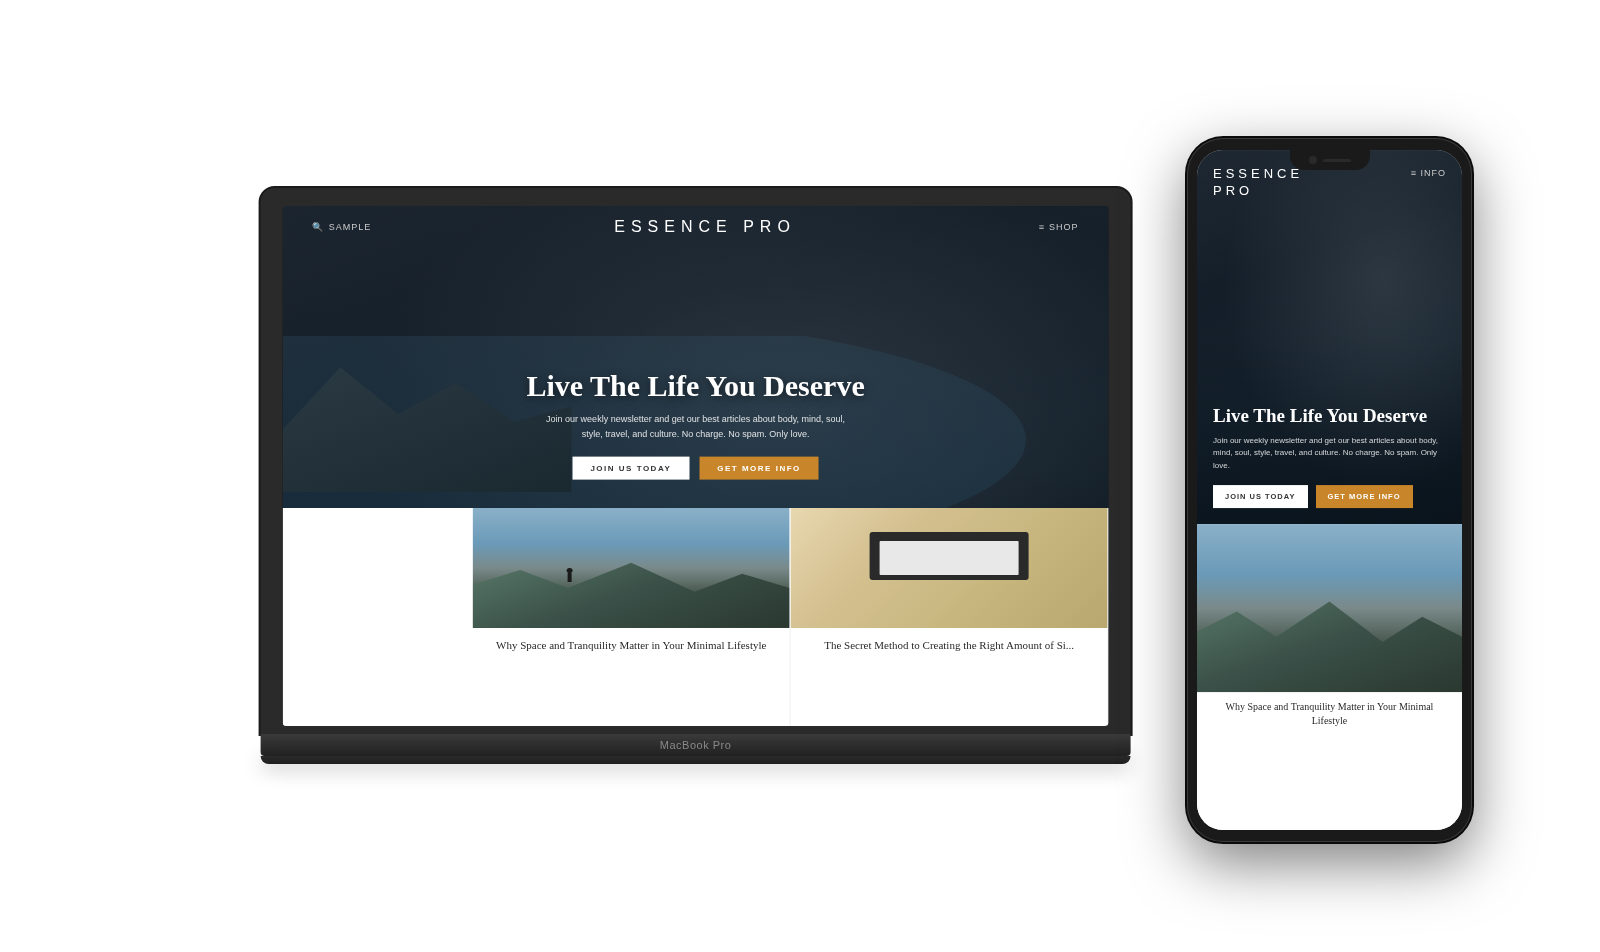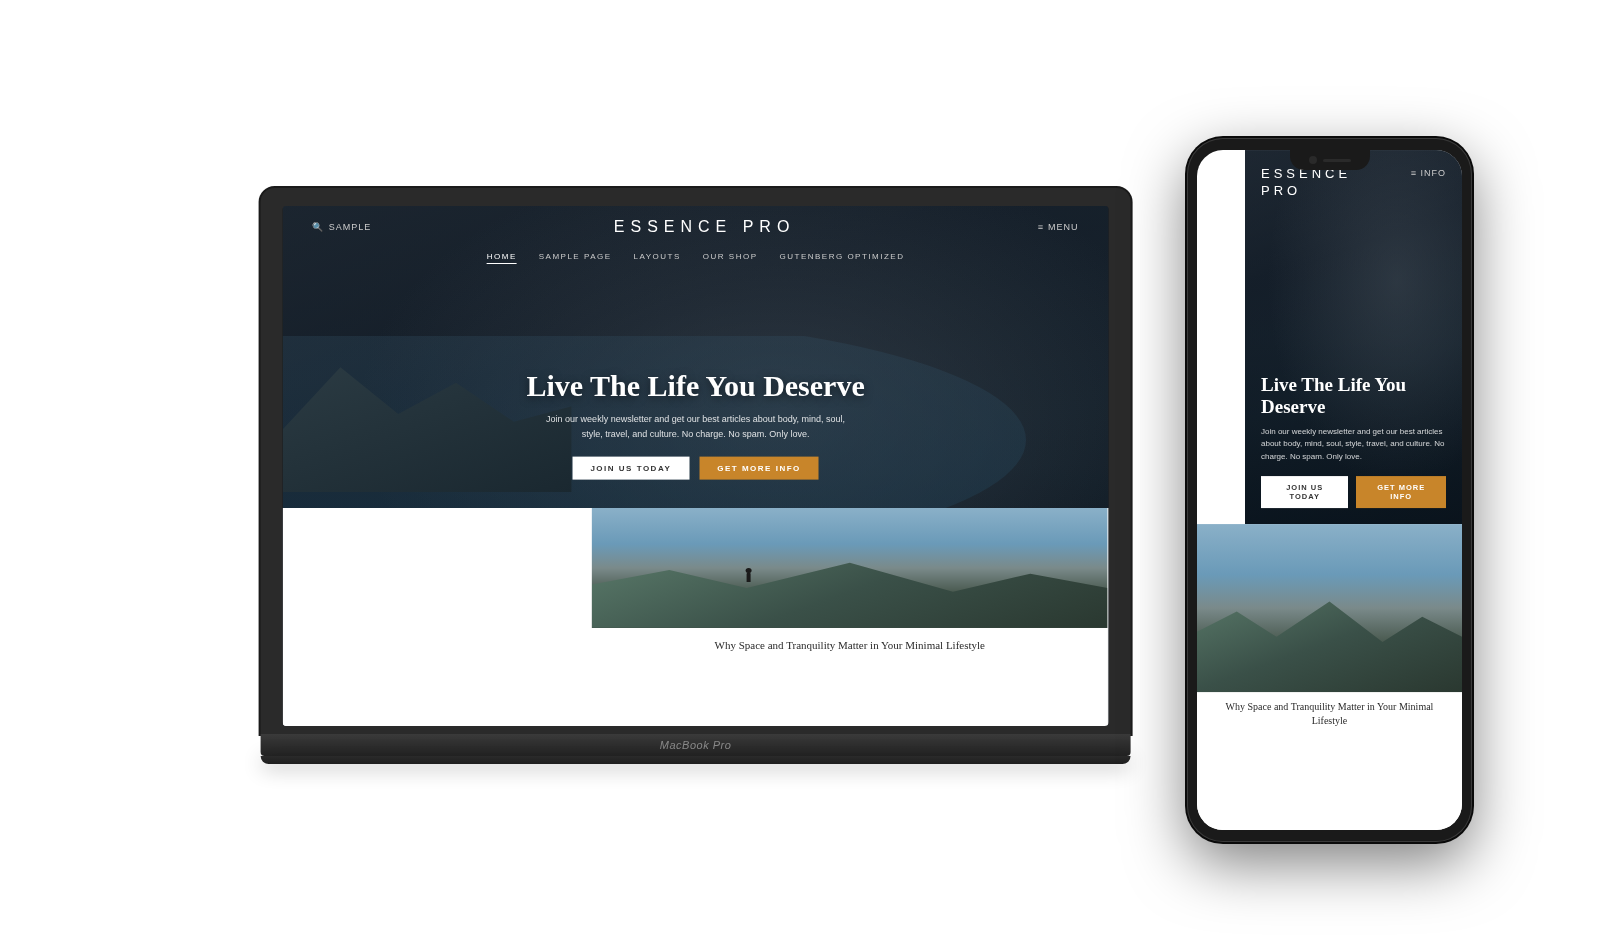--- a/index.html
+++ b/index.html
@@ -49,21 +49,20 @@
       background: #1a1a1a;
     }
 
     .laptop-base {
       background: linear-gradient(180deg, #3a3a3a 0%, #2c2c2c 60%, #242424 100%);
       height: 22px;
       border-radius: 0 0 4px 4px;
       display: flex;
       align-items: center;
       justify-content: center;
-      font-style: italic;
     }
 
     .laptop-label {
       color: #888;
       font-size: 11px;
       font-family: -apple-system, sans-serif;
       letter-spacing: 0.5px;
     }
 
     .laptop-foot {
@@ -399,21 +398,20 @@
       width: 100%;
       height: 100%;
       overflow: hidden;
     }
 
     .phone-hero {
       height: 55%;
       background: linear-gradient(160deg, #2c3540 0%, #1a2430 30%, #1c2a35 60%, #151e25 100%);
       position: relative;
       overflow: hidden;
-      margin-left: 48px;
     }
 
     .phone-hero-overlay {
       position: absolute;
       inset: 0;
       background:
         radial-gradient(ellipse at 70% 35%, rgba(80,90,100,0.4) 0%, transparent 60%),
         linear-gradient(180deg, rgba(20,30,40,0.6) 0%, rgba(10,20,30,0.4) 50%, rgba(5,15,25,0.7) 100%);
     }
 
@@ -573,31 +571,24 @@
 
             <div class="site-header">
               <div class="site-header-top">
                 <div class="header-search">
                   <span>🔍</span>
                   <span>SAMPLE</span>
                 </div>
                 <div class="site-title">ESSENCE PRO</div>
                 <div class="header-menu">
                   <span>≡</span>
-                  <span>MENU</span>
+                  <span>SHOP</span>
                 </div>
               </div>
 
-              <nav class="site-nav">
-                <span class="nav-item active">HOME</span>
-                <span class="nav-item">SAMPLE PAGE</span>
-                <span class="nav-item">LAYOUTS</span>
-                <span class="nav-item">OUR SHOP</span>
-                <span class="nav-item">GUTENBERG OPTIMIZED</span>
-              </nav>
             </div>
 
             <div class="hero-content">
               <h1 class="hero-title">Live The Life You Deserve</h1>
               <p class="hero-subtitle">Join our weekly newsletter and get our best articles about body, mind, soul, style, travel, and culture. No charge. No spam. Only love.</p>
               <div class="hero-buttons">
                 <button class="btn-white">JOIN US TODAY</button>
                 <button class="btn-amber">GET MORE INFO</button>
               </div>
             </div>
@@ -610,20 +601,26 @@
 
             <div class="blog-card">
               <div class="card-img-mountain">
                 <div class="person-on-cliff"></div>
               </div>
               <div class="blog-card-content">
                 <div class="blog-card-title">Why Space and Tranquility Matter in Your Minimal Lifestyle</div>
               </div>
             </div>
 
+            <div class="blog-card">
+              <div class="card-img-flatlay"></div>
+              <div class="blog-card-content">
+                <div class="blog-card-title">The Secret Method to Creating the Right Amount of Si...</div>
+              </div>
+            </div>
           </div>
 
         </div>
       </div>
     </div>
 
     <div class="laptop-base">
       <span class="laptop-label">MacBook Pro</span>
     </div>
     <div class="laptop-foot"></div>

